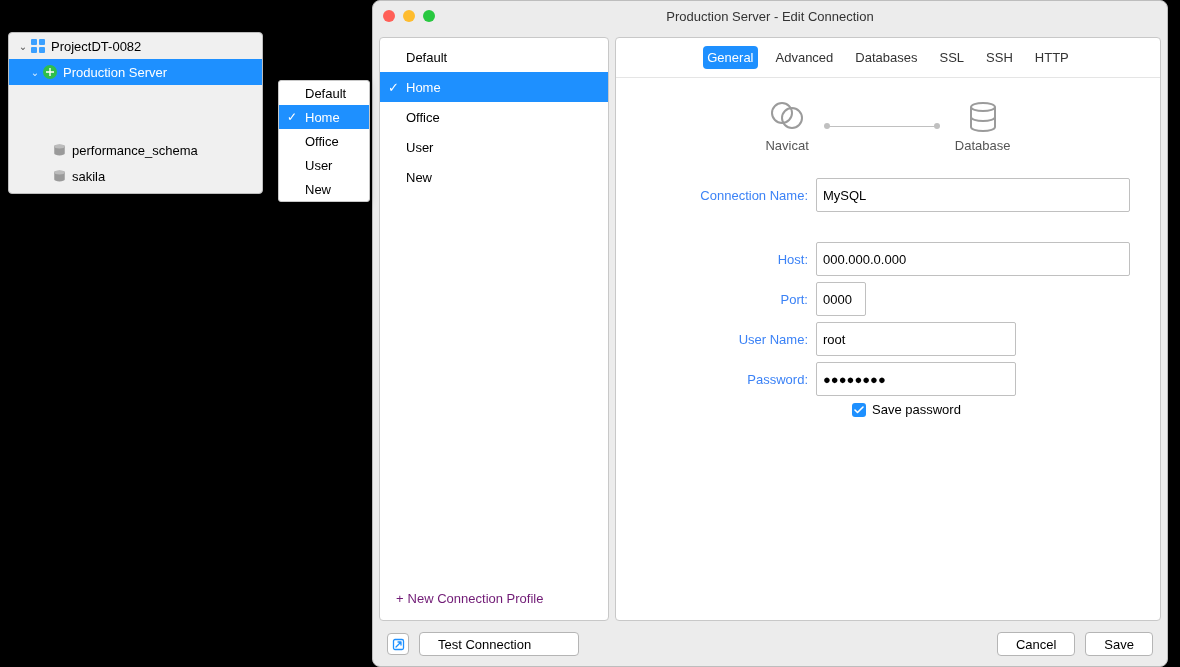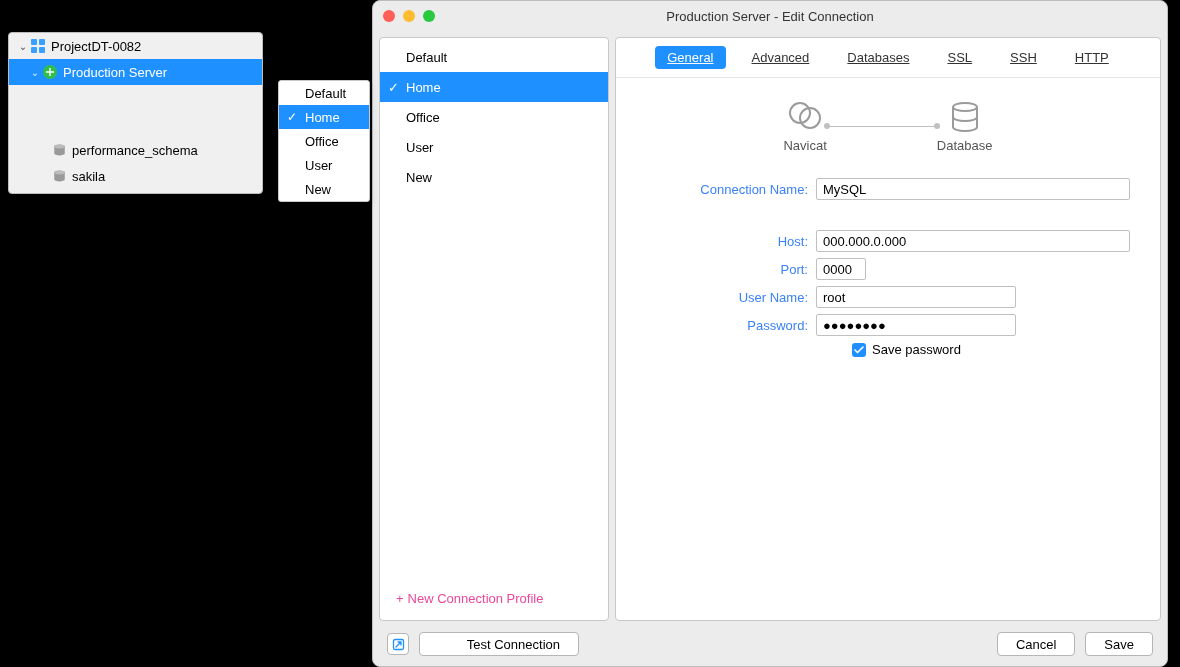--- a/index.html
+++ b/index.html
@@ -51,41 +51,41 @@
   .titlebar-text { font-size:13px; color:#333;}
   .dialog-body { display:flex; padding:6px; gap:6px; height:596px;}
   .left-pane {
     width:230px; background:#fff; border:1px solid #c8c8c8; border-radius:4px;
     display:flex; flex-direction:column;
   }
   .profile-list { flex:1; padding-top:4px;}
   .profile-item { height:30px; display:flex; align-items:center; padding-left:26px; position:relative; cursor:default;}
   .profile-item.selected { background:#1e90ff; color:#fff;}
   .profile-check { position:absolute; left:8px; font-size:13px;}
-  .new-profile { color:#ec4899; padding:10px 16px 14px; font-size:13px; cursor:pointer;}
+  .new-profile { color:#701a75; padding:10px 16px 14px; font-size:13px; cursor:pointer;}
   .new-profile-plus { margin-right:4px;}
   .right-pane {
     flex:1; background:#fff; border:1px solid #c8c8c8; border-radius:4px;
     display:flex; flex-direction:column;
   }
   .tabbar { height:40px; display:flex; align-items:center; justify-content:center; gap:14px; border-bottom:1px solid #e5e5e5;}
-  .tab { padding:4px 12px; color:#333; border-radius:4px; cursor:default;text-decoration:underline;}
+  .tab { padding:4px 4px; color:#333; border-radius:4px; cursor:default;}
   .tab.active { background:#1e90ff; color:#fff;}
-  .diagram-row { height:80px; display:flex; align-items:center; justify-content:center; margin-top:8px;}
+  .diagram-row { height:80px; display:flex; align-items:center; justify-content:center; gap:18px; margin-top:8px;}
   .diag-icon { display:flex; flex-direction:column; align-items:center; gap:4px; color:#555;}
   .diag-line { width:110px; height:1px; background:#c0c0c0; position:relative;}
   .diag-line::before, .diag-line::after {
     content:""; position:absolute; width:6px; height:6px; border-radius:50%; background:#c0c0c0; top:-3px;
   }
   .diag-line::before{left:-3px;} .diag-line::after{right:-3px;}
   .form { padding:12px 30px 0 30px;}
   .form-row { display:flex; align-items:center; margin-bottom:6px;}
   .form-label { width:170px; text-align:right; padding-right:8px; color:#3b82f6;}
   .form-input {
-    height:22px; border:1px solid #c0c0c0; border-radius:2px; padding:0 6px;
+    height:34px; border:1px solid #c0c0c0; border-radius:2px; padding:0 6px;
     font-family:inherit; font-size:13px; background:#fff;
   }
   .form-input.full { flex:1; }
   .form-input.port { width:50px;}
   .form-input.user { width:200px;}
   .save-pw-row { display:flex; align-items:center; margin-top:6px; margin-left:178px;padding-left:28px;}
   .chk { width:14px; height:14px; background:#1e90ff; border-radius:3px; display:flex; align-items:center; justify-content:center; margin-right:6px;}
   .chk svg { width:10px; height:10px;}
   
   .dialog-footer {
@@ -283,21 +283,21 @@
   </div>
 
   <div class="dialog-footer">
     <div class="footer-left">
       <div class="icon-btn">
         <svg width="13" height="13" viewBox="0 0 13 13">
           <rect x="1.5" y="1.5" width="10" height="10" rx="1.5" fill="none" stroke="#1e90ff" stroke-width="1.3"></rect>
           <path d="M4 9l5-5M6 4h3v3" fill="none" stroke="#1e90ff" stroke-width="1.3" stroke-linecap="round" stroke-linejoin="round"></path>
         </svg>
       </div>
-      <div class="btn" style="width:160px; justify-content:flex-end;">
+      <div class="btn" style="width:160px; justify-content:flex-start;">
         <span>Test Connection</span>
       </div>
     </div>
     <div class="footer-spacer"></div>
     <div class="btn">
       <span>Cancel</span>
     </div>
     <div class="btn">
       <span>Save</span>
     </div>

